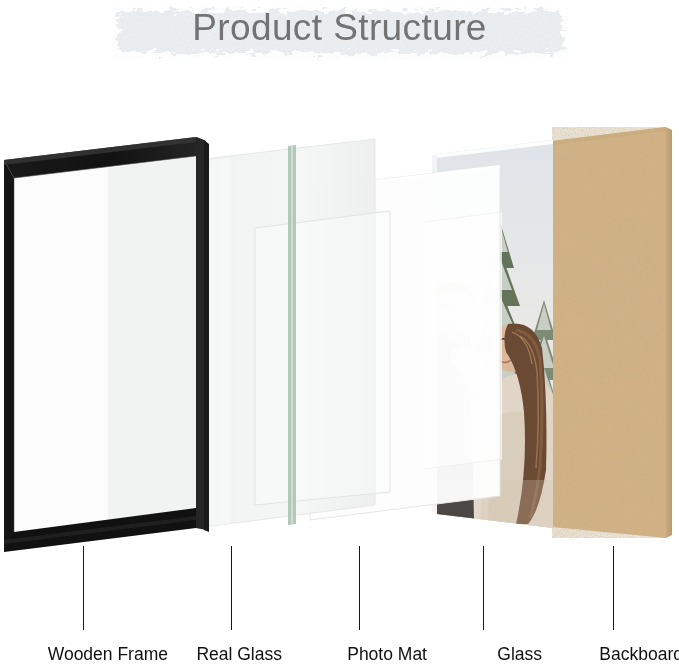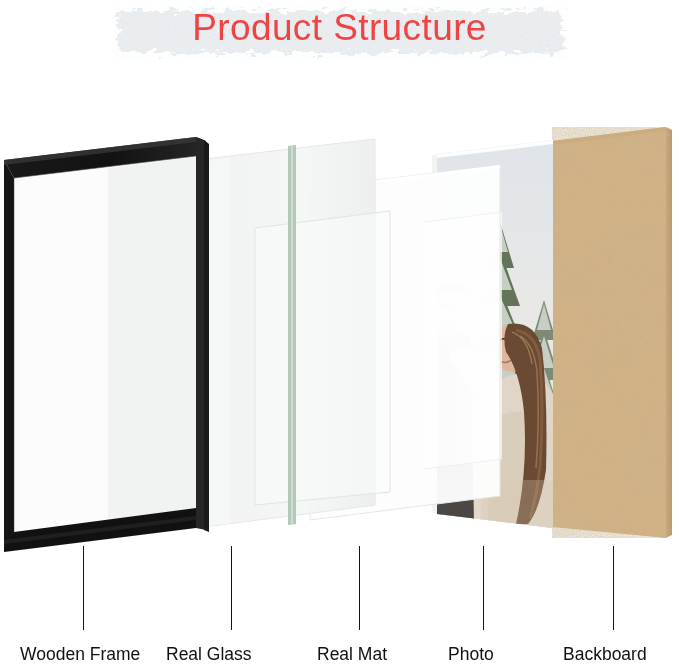--- a/index.html
+++ b/index.html
@@ -31,21 +31,21 @@
     height: 53px;
   }
   #title-text {
     position: absolute;
     left: 0;
     top: 4px;
     width: 679px;
     text-align: center;
     font-size: 37px;
     letter-spacing: 0.4px;
-    color: #ef4444;
+    color: #737373;
     font-family: "Liberation Sans", sans-serif;
     font-weight: 400;
     line-height: 48px;
     white-space: nowrap;
   }
 
   
   #diagram {
     position: absolute;
     left: 0;
@@ -59,23 +59,22 @@
     position: absolute;
     width: 1px;
     background: #151515;
   }
   .part-label {
     position: absolute;
     font-size: 17.5px;
     color: #111111;
     font-family: "Liberation Sans", sans-serif;
     white-space: nowrap;
-    text-align: left;
+    text-align: right;
     line-height: 22px;
-    margin-left: 20px;
   }
 </style>
 </head>
 <body>
 
 <div id="title-area">
   <svg id="title-band" viewBox="0 0 455 53" preserveAspectRatio="none">
     <defs>
       <filter id="bandRough" x="-15%" y="-35%" width="130%" height="170%">
         <feTurbulence type="fractalNoise" baseFrequency="0.09 0.22" numOctaves="4" seed="7" result="n"></feTurbulence>
@@ -285,15 +284,15 @@
 </svg>
 
 <div class="leader-line" style="left:83px;  top:546px; height:84px;"></div>
 <div class="leader-line" style="left:231px; top:546px; height:84px;"></div>
 <div class="leader-line" style="left:359px; top:546px; height:84px;"></div>
 <div class="leader-line" style="left:483px; top:546px; height:84px;"></div>
 <div class="leader-line" style="left:613px; top:546px; height:84px;"></div>
 
 <div class="part-label" style="left:0px;   top:643px; width:168px;">Wooden Frame</div>
 <div class="part-label" style="left:146px; top:643px; width:136px;">Real Glass</div>
-<div class="part-label" style="left:297px; top:643px; width:130px;">Real Mat</div>
-<div class="part-label" style="left:428px; top:643px; width:114px;">Photo</div>
+<div class="part-label" style="left:297px; top:643px; width:130px;">Photo Mat</div>
+<div class="part-label" style="left:428px; top:643px; width:114px;">Glass</div>
 <div class="part-label" style="left:543px; top:643px; width:140px;">Backboard</div>
 
 </body></html>

